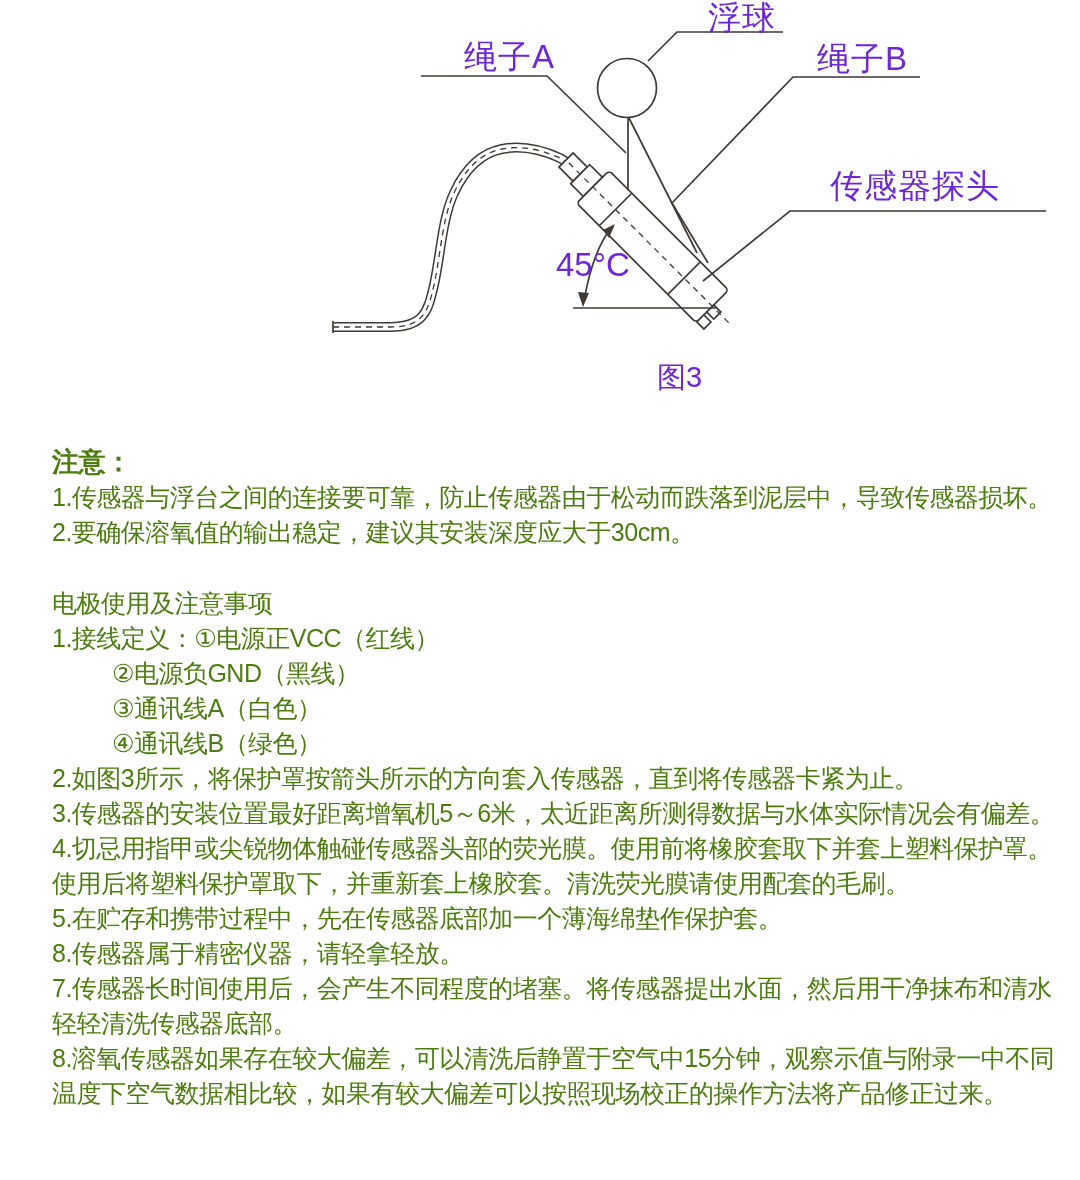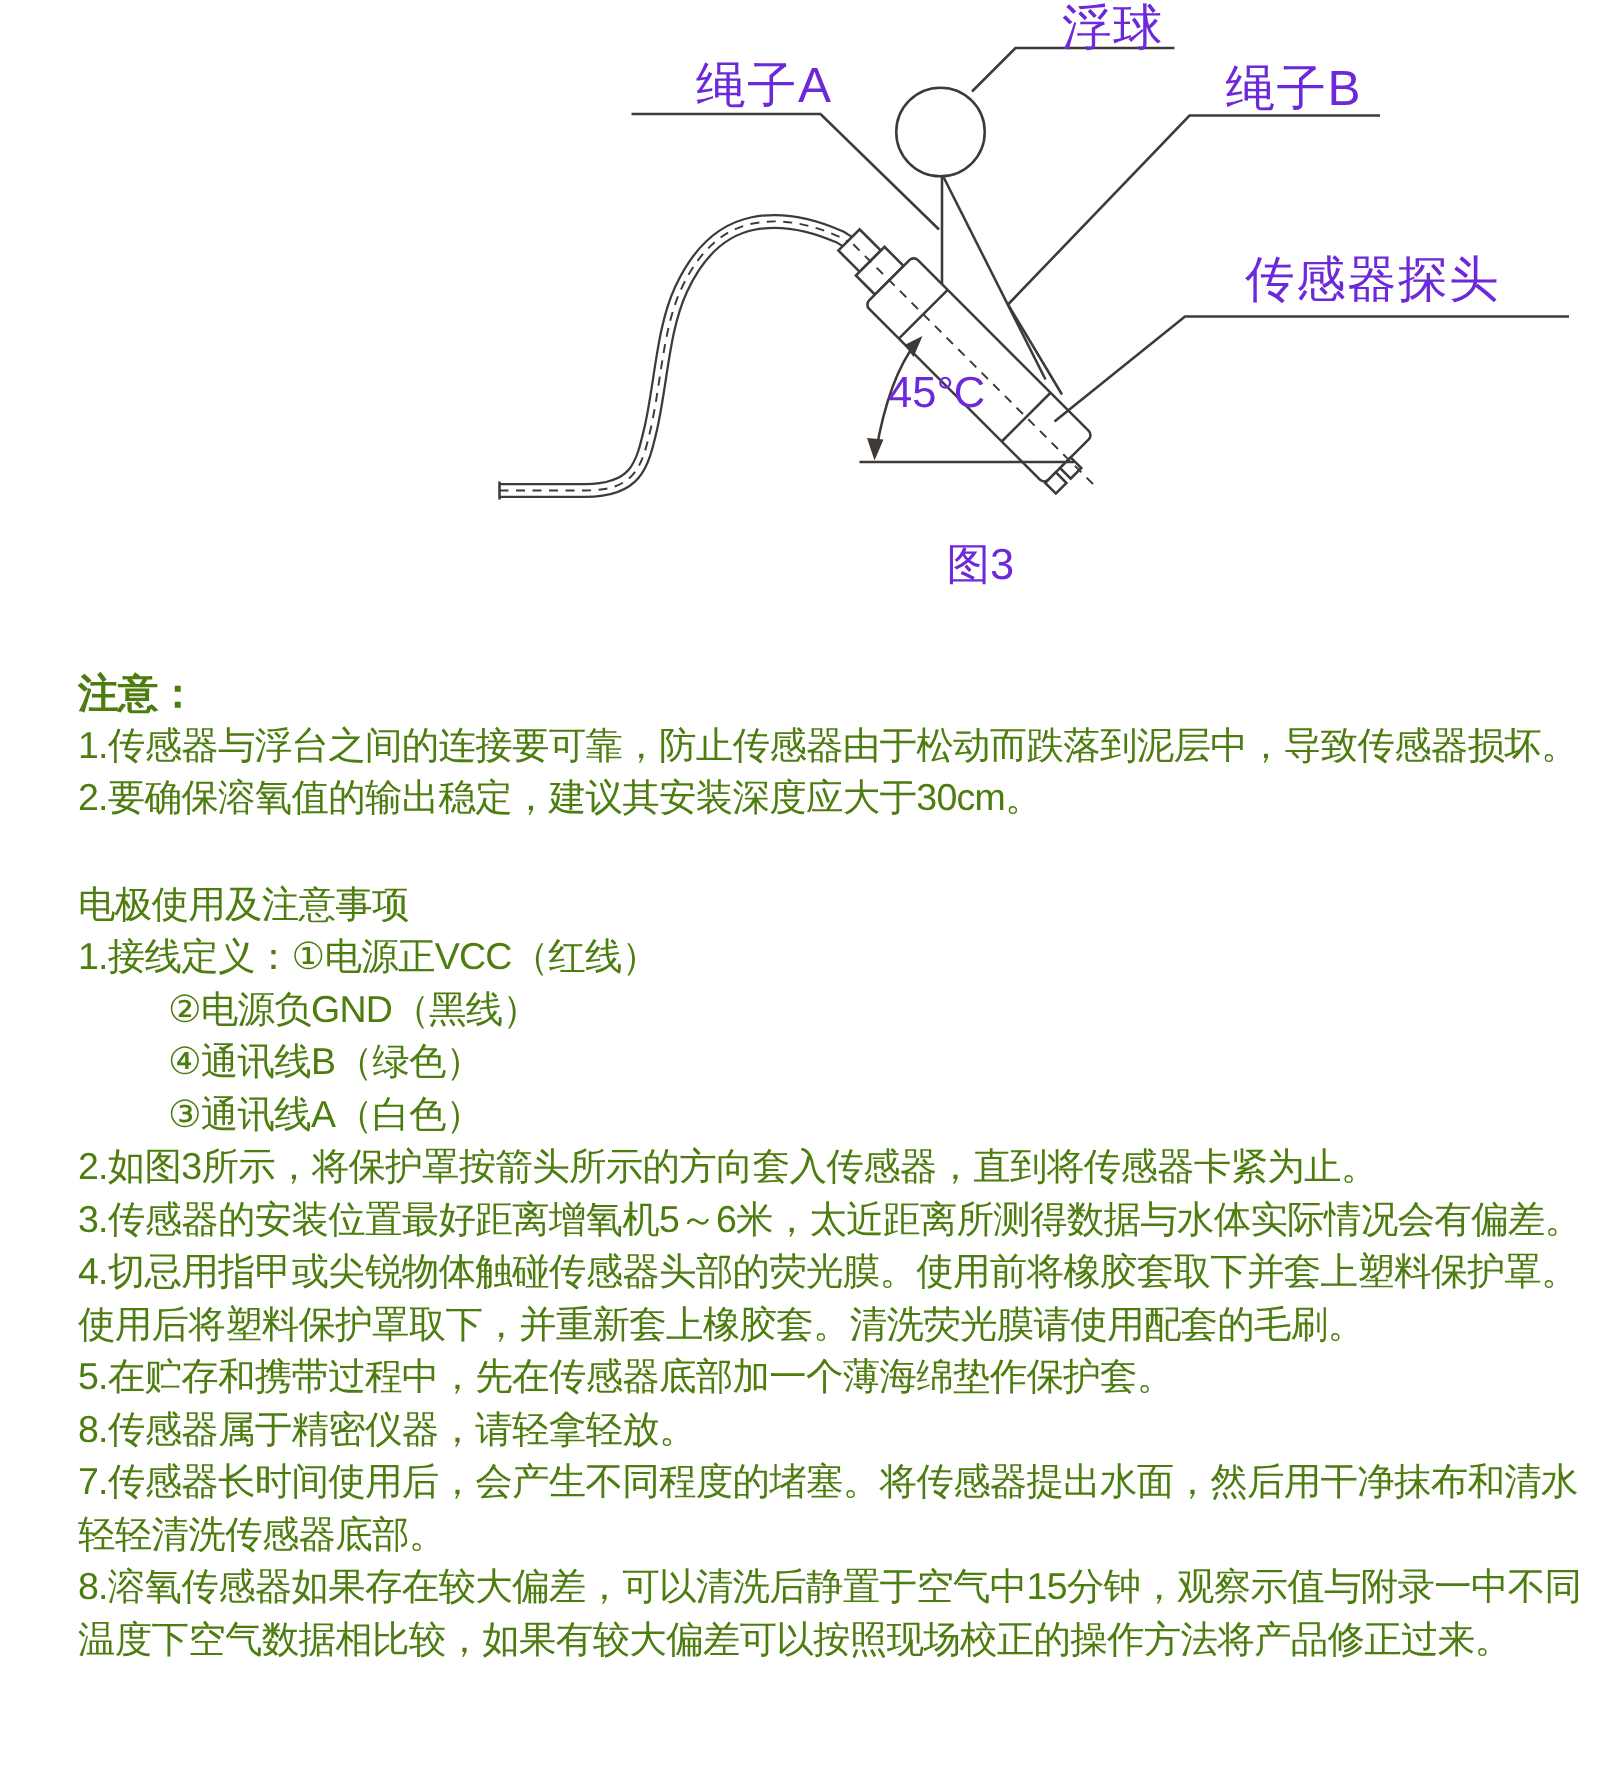--- a/index.html
+++ b/index.html
@@ -13,21 +13,21 @@
   }
   .diagram{position:absolute;left:0;top:0;width:1080px;height:432px;}
   .dlabel{
     position:absolute;
     font-size:33px;
     letter-spacing:1px;
     color:#6d28d9;
     white-space:nowrap;
     line-height:1;
   }
-  .dlabel.angle{font-size:29px;letter-spacing:0;margin-left:36px;}
+  .dlabel.angle{font-size:33px;letter-spacing:0;}
   .dlabel.caption{font-size:29px;letter-spacing:0;}
   .textblock{
     position:absolute;
     left:52px;top:445px;
     width:990px;
     font-size:25px;
     letter-spacing:-0.5px;
     line-height:35px;
     color:#4d7c0f;
   }
@@ -80,36 +80,36 @@
       <polygon fill="#3f3a36" stroke="none" points="583,307 578,292 589,293"></polygon>
       <polygon fill="#3f3a36" stroke="none" points="615,224 603,230 609,238"></polygon>
     </g>
   </svg>
 
   <div class="dlabel" style="left:464px;top:40px;text-align:center;">绳子A</div>
   <div class="dlabel" style="left:708px;top:1px;">浮球</div>
   <div class="dlabel" style="left:817px;top:42px;">绳子B</div>
   <div class="dlabel" style="left:830px;top:169px;">传感器探头</div>
   <div class="dlabel angle" style="left:556px;top:248px;">45°C</div>
-  <div class="dlabel caption" style="left:631px;top:363px;">图3</div>
+  <div class="dlabel caption" style="left:657px;top:363px;">图3</div>
 
   <div class="textblock">
     <div class="tb-title">注意：</div>
     <div id="notice-lines">
         <div class="tline">1.传感器与浮台之间的连接要可靠，防止传感器由于松动而跌落到泥层中，导致传感器损坏。</div>
         <div class="tline">2.要确保溶氧值的输出稳定，建议其安装深度应大于30cm。</div>
       </div>
 
     <div class="electrode-block">
       <div>电极使用及注意事项</div>
       <div id="electrode-lines">
           <div class="tline">1.接线定义：①电源正VCC（红线）</div>
           <div class="tline indent">②电源负GND（黑线）</div>
+          <div class="tline indent">③通讯线A（白色）</div>
           <div class="tline indent">④通讯线B（绿色）</div>
-          <div class="tline indent">③通讯线A（白色）</div>
           <div class="tline">2.如图3所示，将保护罩按箭头所示的方向套入传感器，直到将传感器卡紧为止。</div>
           <div class="tline">3.传感器的安装位置最好距离增氧机5～6米，太近距离所测得数据与水体实际情况会有偏差。</div>
           <div class="tline">4.切忌用指甲或尖锐物体触碰传感器头部的荧光膜。使用前将橡胶套取下并套上塑料保护罩。</div>
           <div class="tline">使用后将塑料保护罩取下，并重新套上橡胶套。清洗荧光膜请使用配套的毛刷。</div>
           <div class="tline">5.在贮存和携带过程中，先在传感器底部加一个薄海绵垫作保护套。</div>
           <div class="tline">8.传感器属于精密仪器，请轻拿轻放。</div>
           <div class="tline">7.传感器长时间使用后，会产生不同程度的堵塞。将传感器提出水面，然后用干净抹布和清水</div>
           <div class="tline">轻轻清洗传感器底部。</div>
           <div class="tline">8.溶氧传感器如果存在较大偏差，可以清洗后静置于空气中15分钟，观察示值与附录一中不同</div>
           <div class="tline">温度下空气数据相比较，如果有较大偏差可以按照现场校正的操作方法将产品修正过来。</div>

